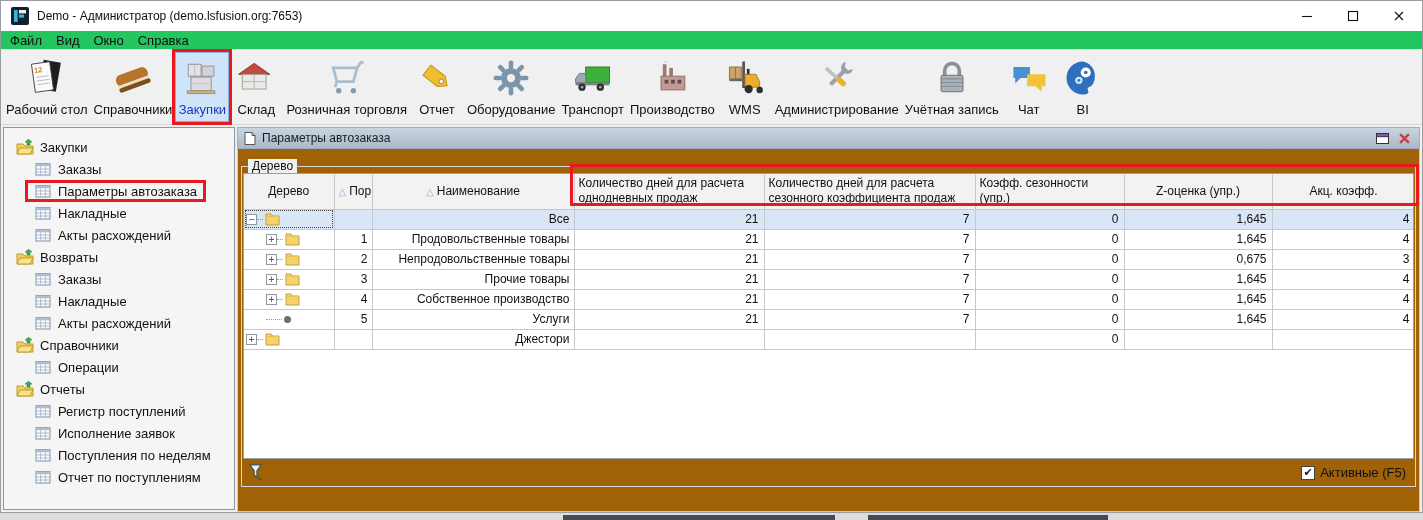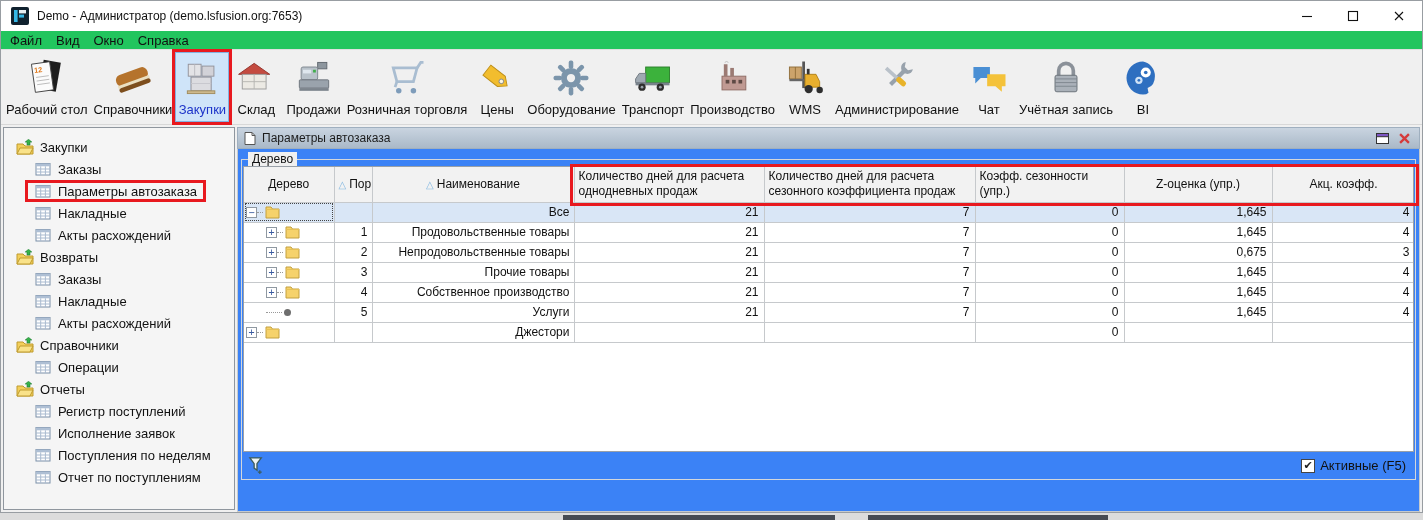--- a/index.html
+++ b/index.html
@@ -25,21 +25,21 @@
 .sb-row.lvl0{padding-left:8px}
 .sb-row.lvl1{padding-left:26px}
 .sb-item{display:inline-flex;align-items:center;gap:6px;padding:1px 4px;font-size:13px;white-space:nowrap}
 .sb-icon{width:18px;height:16px;flex:none;display:flex}
 .sb-icon svg{width:18px;height:16px}
 .main{flex:1;display:flex;flex-direction:column;margin:2px 2px 0 1px;min-width:0}
 .panel-titlebar{height:22px;flex:none;background:linear-gradient(#c9d4e0,#aab9c8);display:flex;align-items:center;padding:0 6px;border:1px solid #9fafbf}
 .doc-icon{display:flex;flex:none}
 .panel-title{flex:1;font-size:12px;color:#1c1c1c;margin-left:6px;white-space:nowrap}
 .panel-btn{display:flex;align-items:center;justify-content:center;width:18px;height:18px;flex:none;margin-left:4px}
-.panel-body{flex:1;background:#3b82f6;border:1px solid #c6cacd;border-top:none;padding:4px 3px 0 3px;display:flex;flex-direction:column;min-height:0}
+.panel-body{flex:1;background:#a16207;border:1px solid #c6cacd;border-top:none;padding:11px 3px 0 3px;display:flex;flex-direction:column;min-height:0}
 .groupbox{position:relative;border:1px solid #d3d7dc;margin-top:6px;padding:6px 1px 0 1px;flex:none}
 .groupbox-label{position:absolute;top:-8px;left:6px;background:#f0f0f0;padding:0 4px;font-size:12px}
 .grid-box{height:286px;background:#fff;border:1px solid #99a0a8;overflow:hidden}
 table.grid{border-collapse:collapse;table-layout:fixed;width:1171px}
 th,td{border-right:1px solid #c6c9cc;border-bottom:1px solid #c6c9cc;font-size:12px;font-weight:normal;overflow:hidden;white-space:nowrap}
 th{background:#f2f2f2;height:35px;padding:1px 4px;line-height:1.25;text-align:center;vertical-align:middle;white-space:normal}
 th.left{text-align:left}
 td{height:20px;padding:0 4px}
 td.num{text-align:right;padding-right:4px}
 td.name{text-align:right}
@@ -155,52 +155,39 @@
               <rect x="9" y="20" width="26" height="16" fill="#eceae4" stroke="#9a9a9a"></rect>
               <line x1="9" y1="28" x2="35" y2="28" stroke="#b5b5b0"></line>
               <line x1="22" y1="20" x2="22" y2="36" stroke="#b5b5b0"></line>
             </svg>
           </div>
           <div class="tb-label">Склад</div>
         </div>
         <div class="tb-item">
           <div class="tb-icon">
             <svg viewBox="0 0 48 48">
-              <rect x="28" y="7" width="10" height="7" fill="#8d969e" stroke="#5f666d"></rect>
-              <rect x="10" y="12" width="18" height="14" rx="2" fill="#b9c2ca" stroke="#7c848c"></rect>
-              <rect x="12" y="15" width="9" height="4" fill="#dfe7ee"></rect>
-              <rect x="23" y="15" width="3" height="3" fill="#3fae4a"></rect>
-              <rect x="8" y="26" width="32" height="9" rx="1" fill="#9aa3ac" stroke="#6b727a"></rect>
-              <rect x="8" y="35" width="32" height="3" fill="#7c848c"></rect>
-            </svg>
-          </div>
-          <div class="tb-label">Продажи</div>
-        </div>
-        <div class="tb-item">
-          <div class="tb-icon">
-            <svg viewBox="0 0 48 48">
               <path d="M9 13 h26 l-4 15 H13 z" fill="none" stroke="#a9bdd1" stroke-width="3"></path>
               <path d="M35 13 l4 -6 h3" fill="none" stroke="#a9bdd1" stroke-width="3"></path>
               <line x1="13" y1="28" x2="11" y2="34" stroke="#a9bdd1" stroke-width="3"></line>
               <circle cx="15" cy="38" r="3" fill="#7e9cba"></circle>
               <circle cx="31" cy="38" r="3" fill="#7e9cba"></circle>
             </svg>
           </div>
           <div class="tb-label">Розничная торговля</div>
         </div>
         <div class="tb-item">
           <div class="tb-icon">
             <svg viewBox="0 0 48 48">
               <g transform="rotate(38 24 24)">
                 <path d="M10 17 h20 l8 7 -8 7 h-20 z" fill="#f2bd2e" stroke="#bd8f1a"></path>
                 <circle cx="30" cy="24" r="2.5" fill="#fdf6e0" stroke="#8f8f8f"></circle>
               </g>
             </svg>
           </div>
-          <div class="tb-label">Цены</div>
+          <div class="tb-label">Отчет</div>
         </div>
         <div class="tb-item">
           <div class="tb-icon">
             <svg viewBox="0 0 48 48">
               <g fill="#7b95ab">
                 <circle cx="24" cy="24" r="11"></circle>
                 <rect id="gt" x="21.5" y="5" width="5" height="9" rx="2"></rect>
                 <use href="#gt" transform="rotate(45 24 24)"></use>
                 <use href="#gt" transform="rotate(90 24 24)"></use>
                 <use href="#gt" transform="rotate(135 24 24)"></use>
@@ -270,39 +257,39 @@
                 <rect x="22" y="8" width="4" height="16" fill="#b9c1c9"></rect>
                 <rect x="21" y="24" width="6" height="12" rx="2.5" fill="#e8b32a"></rect>
               </g>
             </svg>
           </div>
           <div class="tb-label">Администрирование</div>
         </div>
         <div class="tb-item">
           <div class="tb-icon">
             <svg viewBox="0 0 48 48">
-              <path d="M7 12 h18 v12 h-10 l-6 6 v-6 h-2 z" fill="#4a8fd4"></path>
-              <path d="M22 20 h20 v13 h-4 v6 l-7 -6 h-9 z" fill="#f4c23a"></path>
-            </svg>
-          </div>
-          <div class="tb-label">Чат</div>
-        </div>
-        <div class="tb-item">
-          <div class="tb-icon">
-            <svg viewBox="0 0 48 48">
               <path d="M16 22 v-6 a8 8 0 0 1 16 0 v6" fill="none" stroke="#8b9199" stroke-width="4"></path>
               <rect x="12" y="21" width="24" height="18" rx="2" fill="#aab1b9" stroke="#666d75"></rect>
               <g stroke="#7d848c">
                 <line x1="12" y1="25" x2="36" y2="25"></line>
                 <line x1="12" y1="29" x2="36" y2="29"></line>
                 <line x1="12" y1="33" x2="36" y2="33"></line>
               </g>
             </svg>
           </div>
           <div class="tb-label">Учётная запись</div>
+        </div>
+        <div class="tb-item">
+          <div class="tb-icon">
+            <svg viewBox="0 0 48 48">
+              <path d="M7 12 h18 v12 h-10 l-6 6 v-6 h-2 z" fill="#4a8fd4"></path>
+              <path d="M22 20 h20 v13 h-4 v6 l-7 -6 h-9 z" fill="#f4c23a"></path>
+            </svg>
+          </div>
+          <div class="tb-label">Чат</div>
         </div>
         <div class="tb-item">
           <div class="tb-icon">
             <svg viewBox="0 0 48 48">
               <path d="M24 6 a16 16 0 1 0 0 36 q4 0 6 -2 l-1 -5 q8 -3 8 -13 a16 16 0 0 0 -13 -16 z" fill="#2e6fc0"></path>
               <circle cx="27" cy="18" r="5.5" fill="#fff"></circle>
               <circle cx="27" cy="18" r="2" fill="#2e6fc0"></circle>
               <circle cx="19.5" cy="26.5" r="4" fill="#cfe2f6"></circle>
               <circle cx="19.5" cy="26.5" r="1.5" fill="#2e6fc0"></circle>
             </svg>

